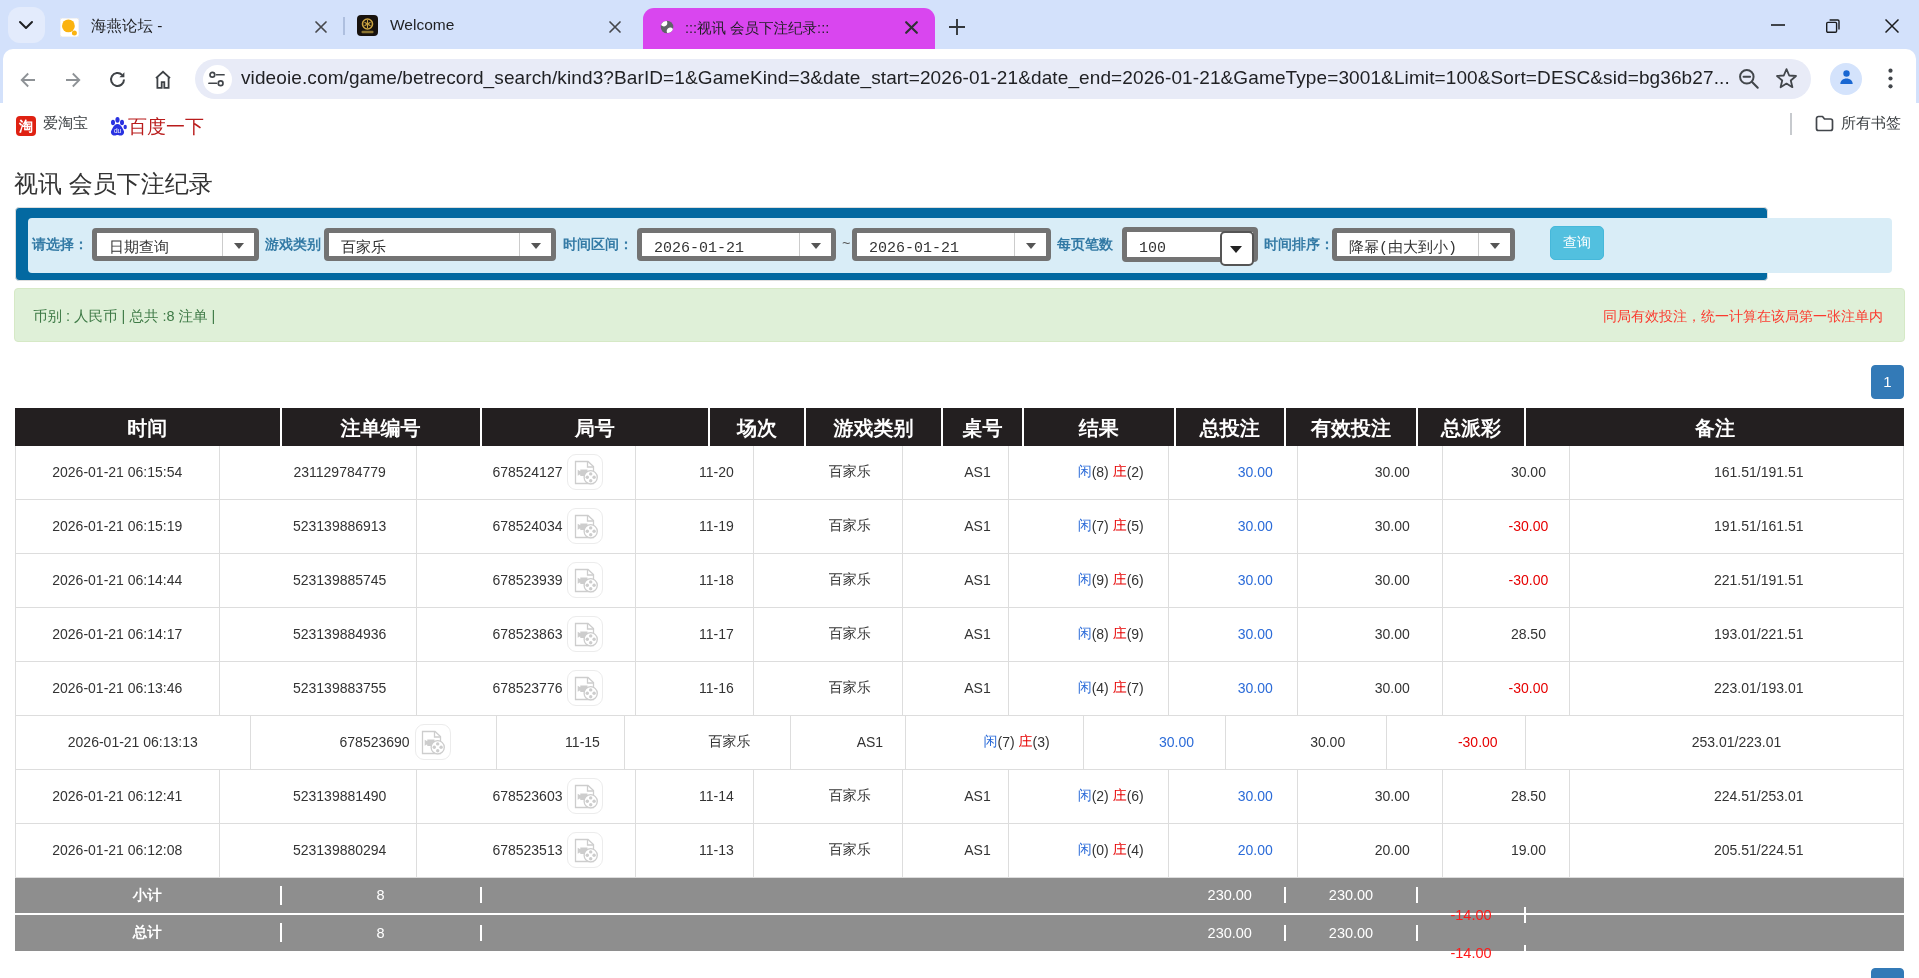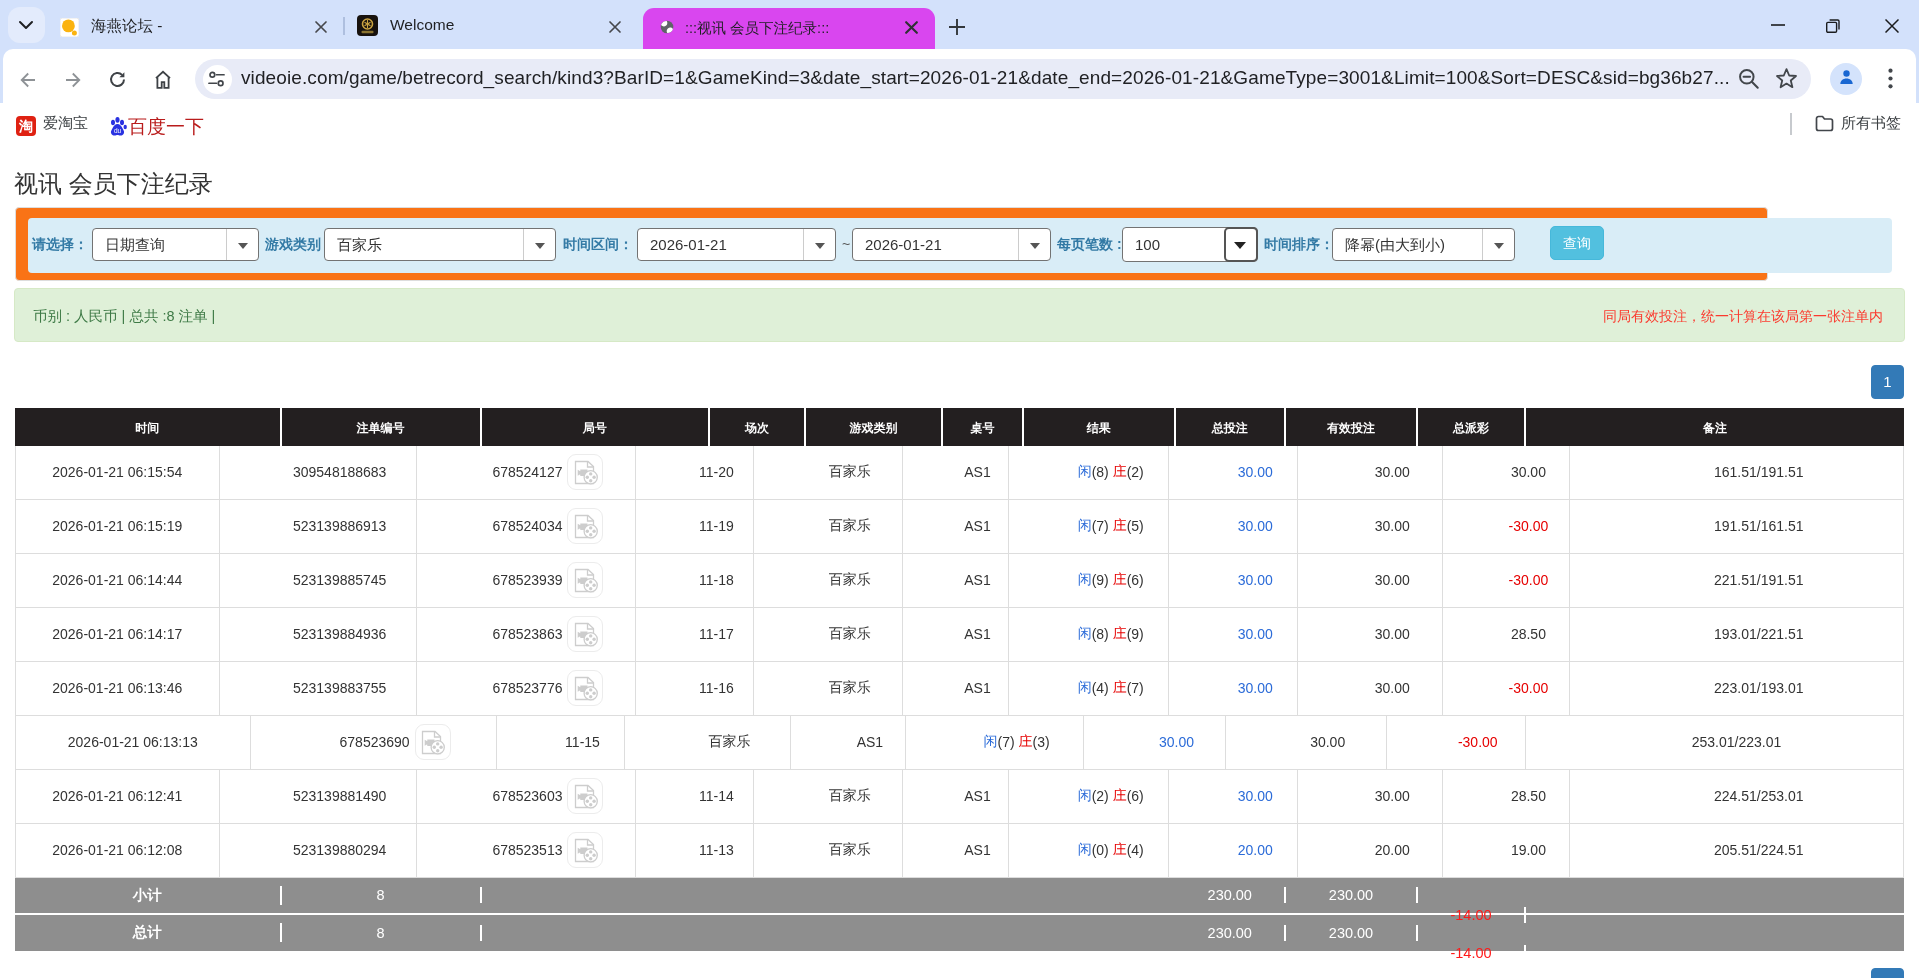--- a/index.html
+++ b/index.html
@@ -11,41 +11,41 @@
 #toolbar { position:absolute; left:3px; top:49px; width:1913px; height:54px; background:#fff;
   border-radius:10px 10px 0 0; }
 #bookmarks { position:absolute; left:0; top:103px; width:1919px; height:42px; background:#fff; }
 .tabtxt { font-size:15.5px; color:#1f2023; white-space:nowrap; }
 #activetab { position:absolute; left:643px; top:8px; width:292px; height:41px; background:#d946ef;
   border-radius:11px 11px 0 0; }
 .chevbtn { position:absolute; left:8px; top:7px; width:37px; height:36px; border-radius:12px; background:#e3ebfc; }
 
 #page { position:absolute; left:0; top:145px; width:1919px; height:833px; background:#fff; }
 h1.title { position:absolute; left:14px; top:23px; font-size:24px; font-weight:400; color:#333; }
-#panel { position:absolute; left:15px; top:62px; width:1753px; height:74px; background:#f97316;
-  border:1px solid #ddd; border-radius:4px; }
+#panel { position:absolute; left:15px; top:62px; width:1753px; height:74px; background:#0369a1;
+  border:1px solid #ddd; border-radius:4px;font-family:Liberation Mono, monospace; }
 #bluebar { position:absolute; left:12px; top:10px; width:1864px; height:55px; background:#d9edf7; border-radius:4px; }
 .flbl { position:absolute; top:18px; font-size:14px; font-weight:700; color:#337aa5; white-space:nowrap; }
-.sel { position:absolute; top:10px; height:33px; background:#fff; border:1px solid #737373; border-radius:4px; }
+.sel { position:absolute; top:10px; height:33px; background:#fff; border:5px solid #737373; border-radius:4px; }
 .sel .tx { position:absolute; left:12px; top:0; line-height:31px; font-size:15px; color:#333; white-space:nowrap; }
 .sel .ar { position:absolute; right:0; top:0; bottom:0; width:32px; border-left:1px solid #ccc; }
 .sel .ar:after { content:""; position:absolute; left:50%; top:50%; margin:-2px 0 0 -5px;
   border:5px solid transparent; border-top:6px solid #555; }
 #qbtn { position:absolute; left:1522px; top:8px; width:54px; height:34px; background:#52c0df;
   border:1px solid #46b8da; border-radius:5px; color:#fff; font-size:14px; text-align:center; line-height:32px; }
 #greenbar { position:absolute; left:14px; top:143px; width:1891px; height:54px; background:#dff0d8;
   border:1px solid #d6e9c6; border-radius:4px; font-size:15px; }
 #greenbar .l { position:absolute; left:18px; top:18px; font-size:14.5px; color:#3e7a46; }
 #greenbar .r { position:absolute; right:21px; top:19px; font-size:14px; color:#fb3a2e; }
 .pg1 { position:absolute; left:1871px; width:33px; height:34px; background:#337ab7; border:1px solid #337ab7;
   border-radius:4px; color:#fff; font-size:15px; text-align:center; line-height:32px; }
 
 #tbl { position:absolute; left:15px; top:263px; width:1889px; }
 .hr { display:flex; height:37.5px; background:#231f20; }
-.hr .c { border-right:2px solid #fff; color:#fff; font-weight:700; font-size:12px; padding-top:4px;
+.hr .c { border-right:2px solid #fff; color:#fff; font-weight:700; font-size:20px; padding-top:4px;
   display:flex; align-items:center; justify-content:center; }
 .hr .c:last-child { border-right:none; }
 .dr { display:flex; height:54px; background:#fff; border-bottom:1px solid #ddd;gap:44px; }
 .dr .c { border-right:1px solid #ddd; font-size:14px; color:#333;
   display:flex; align-items:center; justify-content:center; white-space:nowrap; }
 .dr .c:first-child { border-left:1px solid #ddd; }
 .dr .c:last-child { border-right:1px solid #ddd; }
 .sr { display:flex; height:37.5px; background:#8e8e8e; border-bottom:2px solid #fff;align-items:center; }
 .sr .c { border-right:2px solid #fff; color:#fff; font-size:14.5px; font-weight:700;
   display:flex; align-items:center; justify-content:center; }
@@ -224,21 +224,21 @@
 <div class="c w5">游戏类别</div>
 <div class="c w6">桌号</div>
 <div class="c w7">结果</div>
 <div class="c w8">总投注</div>
 <div class="c w9">有效投注</div>
 <div class="c w10">总派彩</div>
 <div class="c w11">备注</div>
 </div>
 <div class="dr">
         <div class="c w1">2026-01-21 06:15:54</div>
-        <div class="c w2">309548188683</div>
+        <div class="c w2">231129784779</div>
         <div class="c w3">678524127<span class="vbtn">
             <svg width="27" height="27" viewBox="0 0 27 27">
               <path d="M3.5 2.5h12.5l5.5 5v17H3.5z" fill="none" stroke="#cdcdcd" stroke-width="1.3"></path>
               <path d="M15.5 2.8v5.2h5.7" fill="none" stroke="#cdcdcd" stroke-width="1.3"></path>
               <path d="M8.3 10.5h7.2v6.5H8.3z M8.3 12.2l-2.6-1.4v5.9l2.6-1.4z" fill="#cdcdcd"></path>
               <circle cx="18.7" cy="18.3" r="6.6" fill="#fff" stroke="#cdcdcd" stroke-width="1.3"></circle>
               <circle cx="18.7" cy="14.9" r="1.7" fill="#cdcdcd"></circle>
               <circle cx="18.7" cy="21.7" r="1.7" fill="#cdcdcd"></circle>
               <circle cx="15.3" cy="18.3" r="1.7" fill="#cdcdcd"></circle>
               <circle cx="22.1" cy="18.3" r="1.7" fill="#cdcdcd"></circle>

